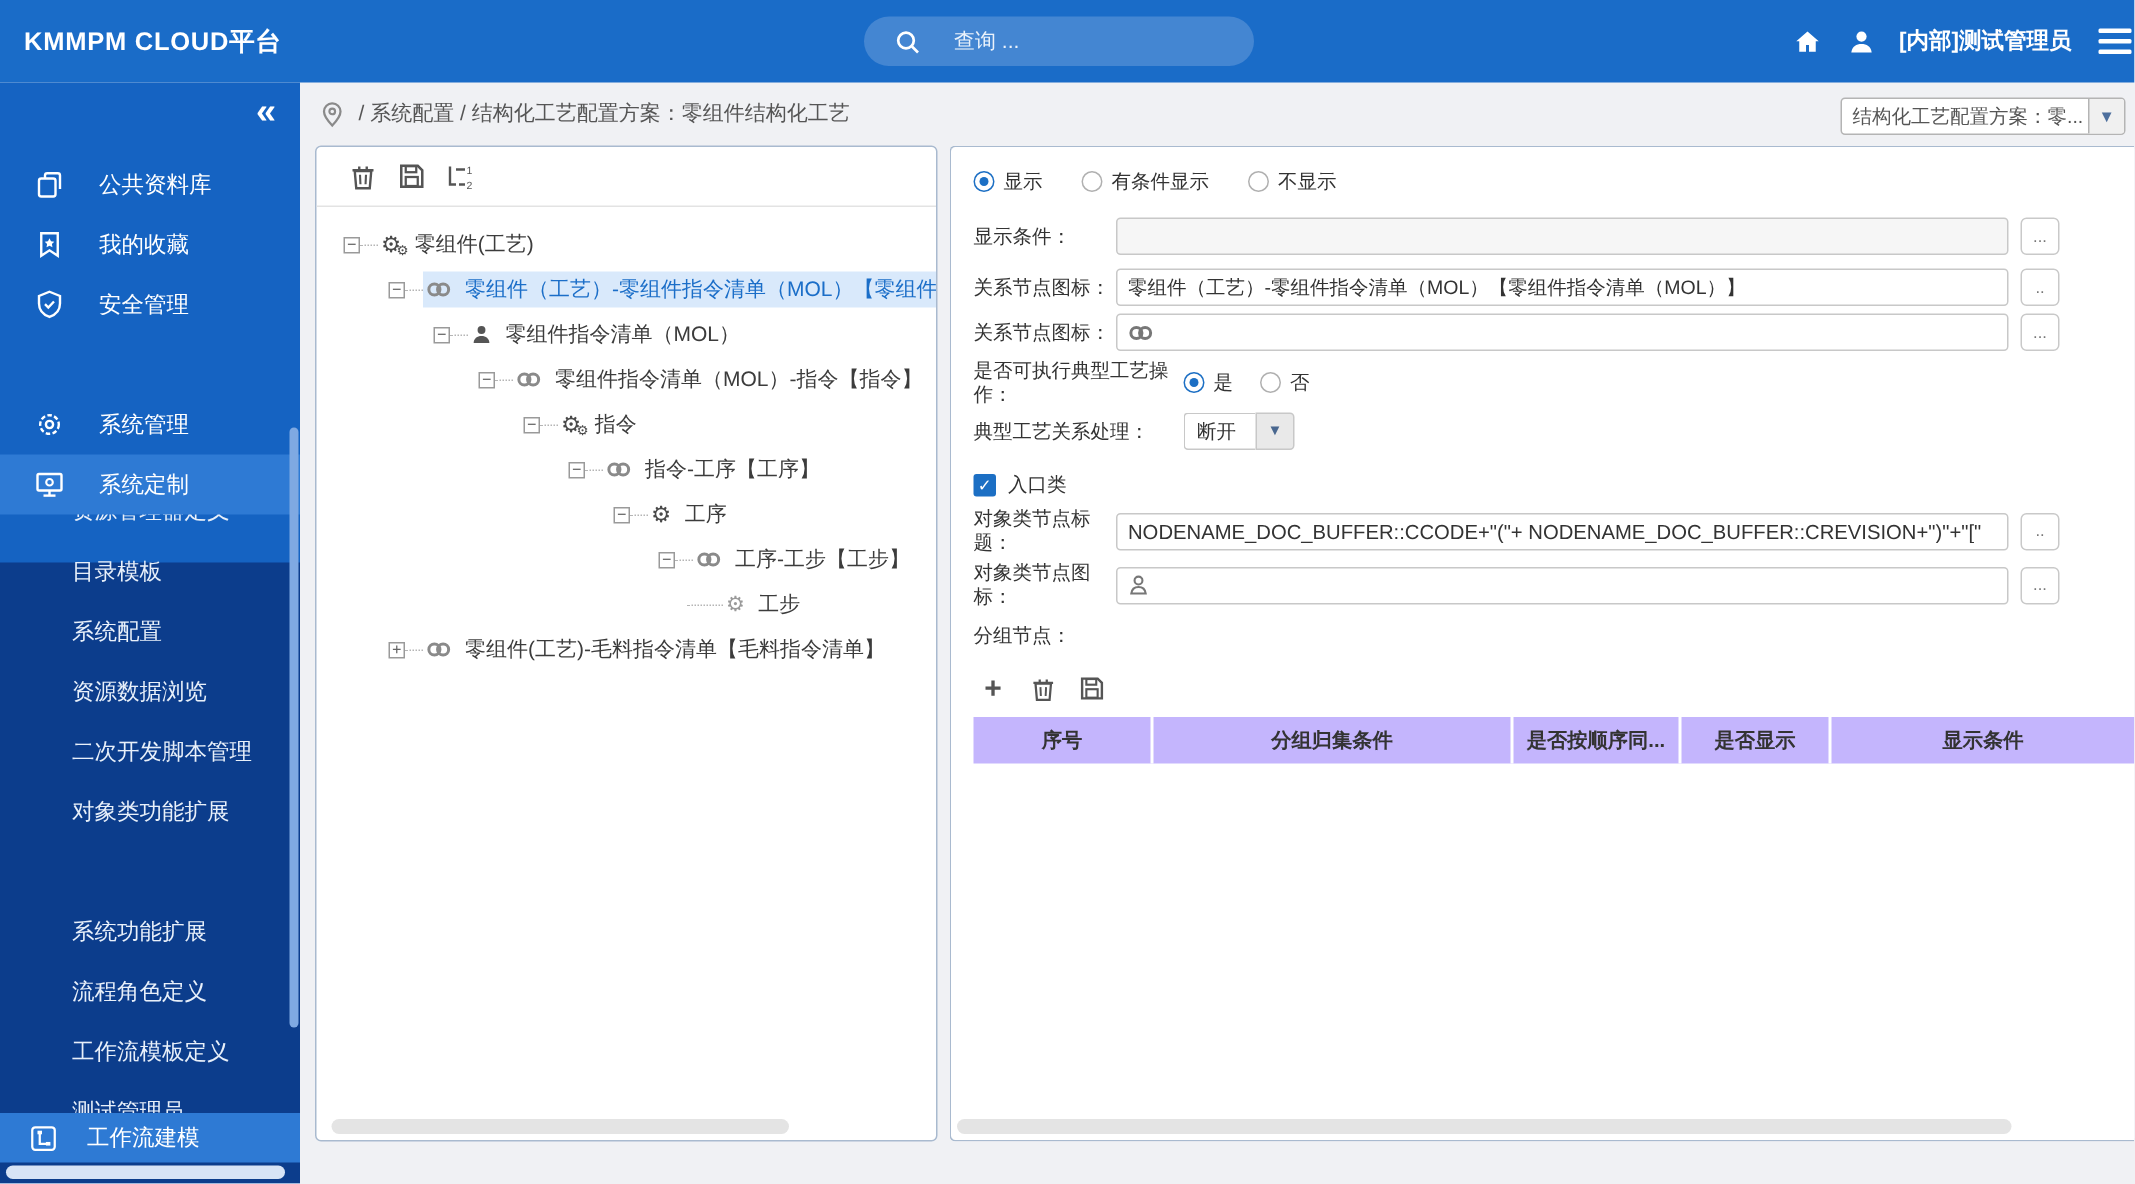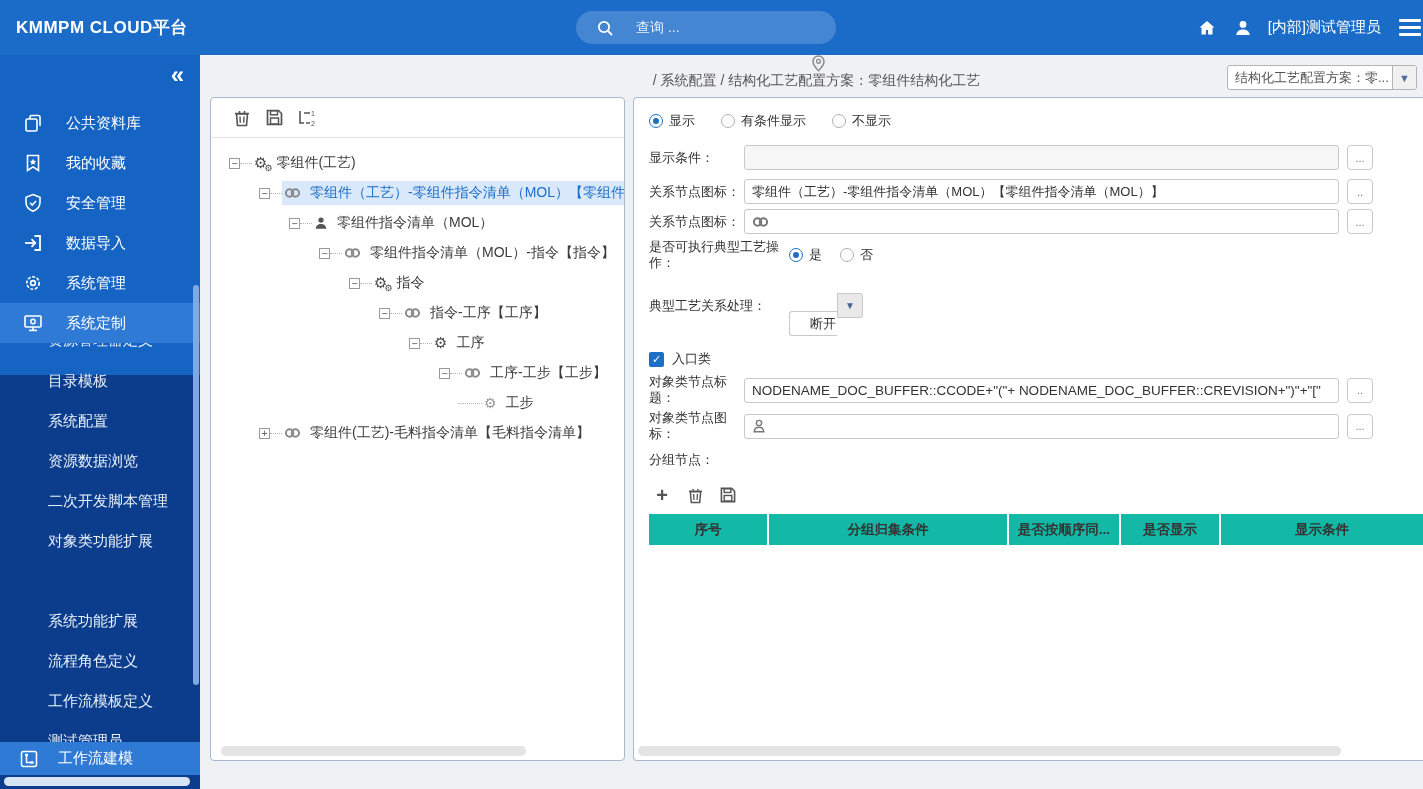--- a/index.html
+++ b/index.html
@@ -11,21 +11,21 @@
   .header { position:absolute; left:0; top:0; width:1423px; height:55px;
     background:#1a6cc8; display:flex; align-items:center; color:#fff; z-index:30; }
   .logo { font-size:17px; font-weight:bold; margin-left:16px; letter-spacing:.5px; white-space:nowrap; }
   .search-pill { position:absolute; left:576px; top:11px; width:260px; height:33px;
     background:#4486d2; border-radius:17px; display:flex; align-items:center; }
   .search-pill svg { margin-left:20px; }
   .search-text { color:#eaf2fb; font-size:14px; margin-left:22px; }
   .header-right { position:absolute; right:0; top:0; height:55px; display:flex;
     align-items:center; gap:14px; padding-right:2px; }
   .header-ic { width:22px; height:22px; display:flex; align-items:center; justify-content:center; cursor:pointer; }
-  .username { font-size:15px; font-weight:normal; white-space:nowrap; }
+  .username { font-size:15px; font-weight:bold; white-space:nowrap; }
   .hamburger { width:22px; display:flex; flex-direction:column; gap:4px; margin-left:4px; }
   .hamburger i { display:block; height:3px; background:#fff; border-radius:1px; }
 
   
   .sidebar { position:absolute; left:0; top:55px; width:200px; height:734px;
     background:#1563c2; overflow:hidden; z-index:20; }
   .collapse-btn { position:absolute; right:16px; top:8px; color:#fff; font-size:24px;
     font-weight:bold; cursor:pointer; line-height:1; }
   .side-item { position:absolute; left:0; width:200px; height:40px; display:flex;
     align-items:center; color:#fff; font-size:15px; cursor:pointer; }
@@ -36,21 +36,21 @@
   .side-item.active { background:#2e7ad4; z-index:3; }
   .bottom-item { position:absolute; left:0; top:687px; width:200px; height:33px; background:#2e7ad4;
     display:flex; align-items:center; color:#fff; font-size:15px; cursor:pointer; z-index:4; }
   .side-vscroll { position:absolute; right:1px; top:230px; width:6px; height:400px;
     background:#7fa9e2; border-radius:3px; z-index:5; }
   .side-hscroll { position:absolute; left:4px; bottom:3px; width:186px; height:9px;
     background:#d7e4f6; border-radius:5px; z-index:5; }
 
   
   .crumb-bar { position:absolute; left:200px; top:55px; width:1223px; height:42px;
-    display:flex; align-items:center;flex-direction:column; }
+    display:flex; align-items:center; }
   .crumb-pin { margin-left:14px; }
   .crumb-text { color:#555; font-size:14px; margin-left:10px; white-space:nowrap; }
   .scheme-select { position:absolute; right:6px; top:10px; width:190px; height:25px;
     background:#fff; border:1px solid #b4b4b4; border-radius:3px; display:flex; align-items:center;
     overflow:hidden; cursor:pointer; }
   .scheme-text { font-size:13px; color:#555; padding-left:7px; white-space:nowrap; flex:1; }
   .scheme-arrow { width:24px; height:25px; background:#f0f0f0; border-left:1px solid #b4b4b4;
     color:#4d6f9d; font-size:11px; display:flex; align-items:center; justify-content:center; }
 
   
@@ -92,29 +92,29 @@
   .radio-item { display:flex; align-items:center; margin-right:26px; cursor:pointer; }
   .finput { height:25px; border:1px solid #c8c8c8; border-radius:3px; background:#fff; flex:1;
     font-size:13px; color:#333; padding:0 7px; font-family:"Liberation Sans","DejaVu Sans",sans-serif; min-width:0; }
   .finput:disabled, .finput.disabled { background:#f6f6f6; }
   .dotbtn { width:26px; height:25px; margin-left:8px; border:1px solid #c9c9c9; border-radius:4px;
     background:#fff; color:#777; font-size:11px; line-height:10px; cursor:pointer; flex:0 0 auto; }
   .icon-input { height:25px; border:1px solid #c8c8c8; border-radius:3px; background:#fff; flex:1;
     display:flex; align-items:center; padding-left:7px; }
   .combo { display:flex; align-items:center; }
   .combo .cval { width:48px; height:25px; border:1px solid #c8c8c8; border-right:none;
-    border-radius:3px 0 0 3px; background:#fff; display:flex; align-items:center; padding-left:20px;margin-top:36px; }
+    border-radius:3px 0 0 3px; background:#fff; display:flex; align-items:center; padding-left:8px; }
   .combo .cbtn { width:26px; height:25px; background:#e9e9e9; border:1px solid #c8c8c8;
     border-radius:0 3px 3px 0; color:#49678f; font-size:10px; display:flex; align-items:center;
     justify-content:center; cursor:pointer; }
   .checkbox { width:15px; height:15px; background:#1c6fc4; border-radius:2px; margin-right:8px;
     display:inline-flex; align-items:center; justify-content:center; color:#fff; font-size:11px; cursor:pointer; }
   .grp-toolbar { display:flex; align-items:center; gap:15px; margin:18px 0 10px 4px; }
   .plus-glyph { font-size:20px; color:#555; line-height:16px; font-weight:bold; }
-  .grp-table { display:flex; height:31px; background:#14b8a6; font-weight:bold; font-size:13.5px;
+  .grp-table { display:flex; height:31px; background:#c4b5fd; font-weight:bold; font-size:13.5px;
     color:#333; margin-right:-50px; }
   .gcol { display:flex; align-items:center; justify-content:center; border-right:2px solid #fff; }
   .gcol:last-child { border-right:none; }
 
   svg { display:block; }
 </style>
 </head>
 <body>
 
 <div class="header">
@@ -169,30 +169,20 @@
     <span>我的收藏</span>
   </div>
   <div class="side-item" style="top:128px">
     <span class="side-ic">
       <svg width="22" height="22" viewBox="0 0 22 22">
           <path d="M11 2.5l7 2.8v5c0 4.6-3.2 7.6-7 9-3.8-1.4-7-4.4-7-9v-5z" fill="none" stroke="#fff" stroke-width="1.6"></path>
           <path d="M8 10.8l2.2 2.2 3.8-4" fill="none" stroke="#fff" stroke-width="1.6"></path>
         </svg>
     </span>
     <span>安全管理</span>
-  </div>
-  <div class="side-item" style="top:168px">
-    <span class="side-ic">
-      <svg width="22" height="22" viewBox="0 0 22 22">
-          <path d="M12.5 4H18v14h-5.5" fill="none" stroke="#fff" stroke-width="1.8"></path>
-          <line x1="3" y1="11" x2="13" y2="11" stroke="#fff" stroke-width="1.8"></line>
-          <path d="M9.5 7.2 13.3 11l-3.8 3.8" fill="none" stroke="#fff" stroke-width="1.8"></path>
-        </svg>
-    </span>
-    <span>数据导入</span>
   </div>
   <div class="side-item active" style="top:248px;height:40px">
     <span class="side-ic">
       <svg width="22" height="22" viewBox="0 0 22 22">
           <rect x="3" y="4" width="16" height="11" rx="1" fill="none" stroke="#fff" stroke-width="1.6"></rect>
           <circle cx="11" cy="9.5" r="2.2" fill="none" stroke="#fff" stroke-width="1.4"></circle>
           <line x1="11" y1="15" x2="11" y2="18" stroke="#fff" stroke-width="1.6"></line>
           <line x1="7" y1="18.4" x2="15" y2="18.4" stroke="#fff" stroke-width="1.6"></line>
         </svg>
     </span>

